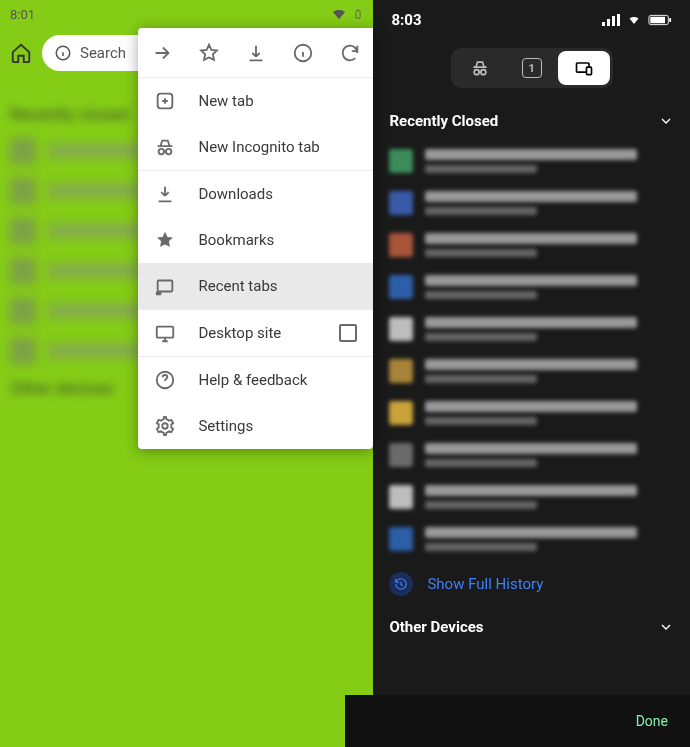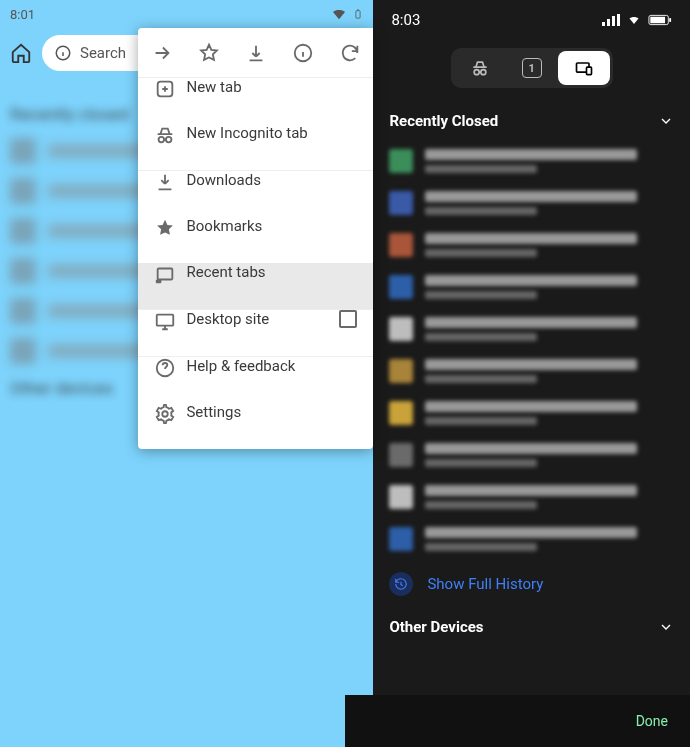--- a/index.html
+++ b/index.html
@@ -1,42 +1,42 @@
 <!DOCTYPE html>
 <html><head>
 <meta charset="utf-8">
 <style>
   *{box-sizing:border-box;margin:0;padding:0;font-family:-apple-system,Roboto,Arial,sans-serif}
   body{width:690px;height:747px;display:flex;overflow:hidden;background:#000}
   .pane{position:relative;height:100%}
   
-  .android{width:407px;background:#7dd3fc;filter:none}
+  .android{width:407px;background:#84cc16;filter:none}
   .dim-bg{position:absolute;inset:0;filter:blur(4px);opacity:.85}
   .a-status{position:absolute;top:0;left:0;right:0;height:28px;display:flex;align-items:center;justify-content:space-between;padding:0 10px;font-size:13px;color:#555;z-index:3}
   .a-status .right{display:flex;align-items:center;gap:6px}
   .a-toolbar{position:absolute;top:28px;left:0;right:0;height:50px;display:flex;align-items:center;gap:10px;padding:0 10px;z-index:3}
   .a-toolbar .omni{flex:1;display:flex;align-items:center;gap:8px;background:#fff;border-radius:22px;height:36px;padding:0 12px;color:#555;font-size:15px}
   .home-ic{width:22px;height:22px;color:#333}
   .a-body{position:absolute;top:78px;left:0;right:0;bottom:0;padding:14px 10px;color:#222;font-size:16px}
   .a-section{font-size:17px;margin:12px 0 10px;color:#333}
   .blurred-row{display:flex;align-items:center;gap:12px;margin:14px 0;opacity:.6}
   .blurred-row .sq{width:26px;height:26px;background:#777;filter:blur(3px);border-radius:3px}
   .blurred-row .ln{height:14px;width:150px;background:#888;border-radius:3px;filter:blur(3px)}
   
   .menu{position:absolute;top:28px;right:0;width:235px;background:#fff;box-shadow:0 2px 14px rgba(0,0,0,.35);border-radius:4px 0 4px 4px;z-index:5;color:#3a3a3a}
   .menu .icon-row{display:flex;justify-content:space-around;align-items:center;height:50px;border-bottom:1px solid #eee}
   .menu .icon-row svg{width:22px;height:22px;color:#6a6a6a}
-  .menu-item{display:flex;align-items:flex-start;height:46px;padding:0 16px;gap:10px;font-size:15px}
+  .menu-item{display:flex;align-items:center;height:46px;padding:0 16px;gap:22px;font-size:15px}
   .menu-item svg{width:22px;height:22px;color:#6a6a6a;flex:none}
   .menu-item.sel{background:#e9e9e9}
   .sep{border-top:1px solid #eee}
   .chk{width:18px;height:18px;border:2px solid #6a6a6a;border-radius:2px;margin-left:auto}
   
   .ios{width:345px;background:#1a1a1a;color:#fff}
-  .i-status{height:40px;display:flex;align-items:center;justify-content:space-between;padding:0 18px;font-size:15px;font-weight:400}
+  .i-status{height:40px;display:flex;align-items:center;justify-content:space-between;padding:0 18px;font-size:15px;font-weight:700}
   .i-status .right{display:flex;align-items:center;gap:6px}
   .seg{display:flex;justify-content:center;padding:8px 0 14px}
   .seg-group{display:flex;background:#2a2a2a;border-radius:10px;padding:3px}
   .seg-btn{width:52px;height:34px;border-radius:8px;display:flex;align-items:center;justify-content:center}
   .seg-btn.active{background:#fff;color:#000}
   .seg-btn svg{width:20px;height:20px}
   .seg-btn .tabnum{border:1.5px solid currentColor;border-radius:4px;width:20px;height:20px;display:flex;align-items:center;justify-content:center;font-size:11px;font-weight:700}
   .i-section{display:flex;justify-content:space-between;align-items:center;padding:10px 16px;font-size:15px;font-weight:700}
   .i-section svg{width:16px;height:16px}
   .i-row{display:flex;align-items:center;gap:12px;padding:9px 16px}

